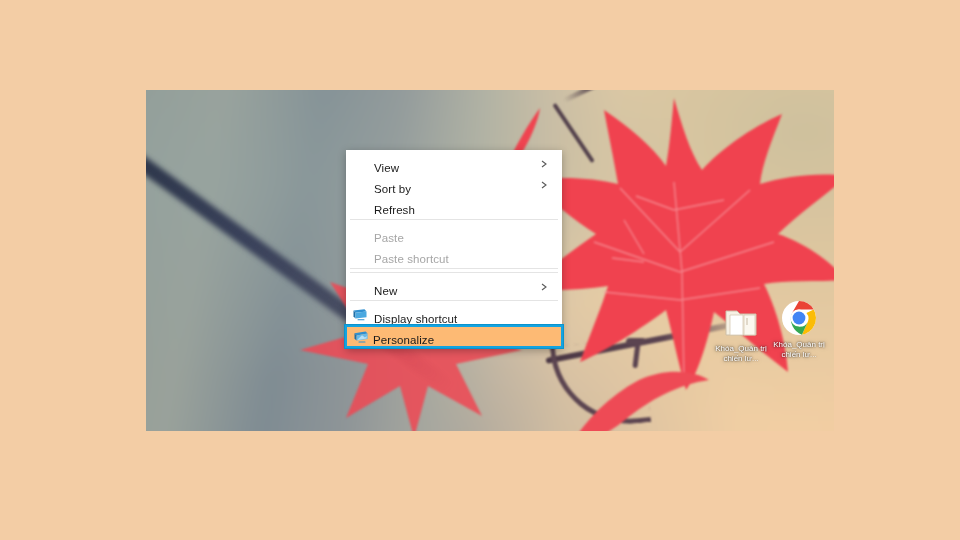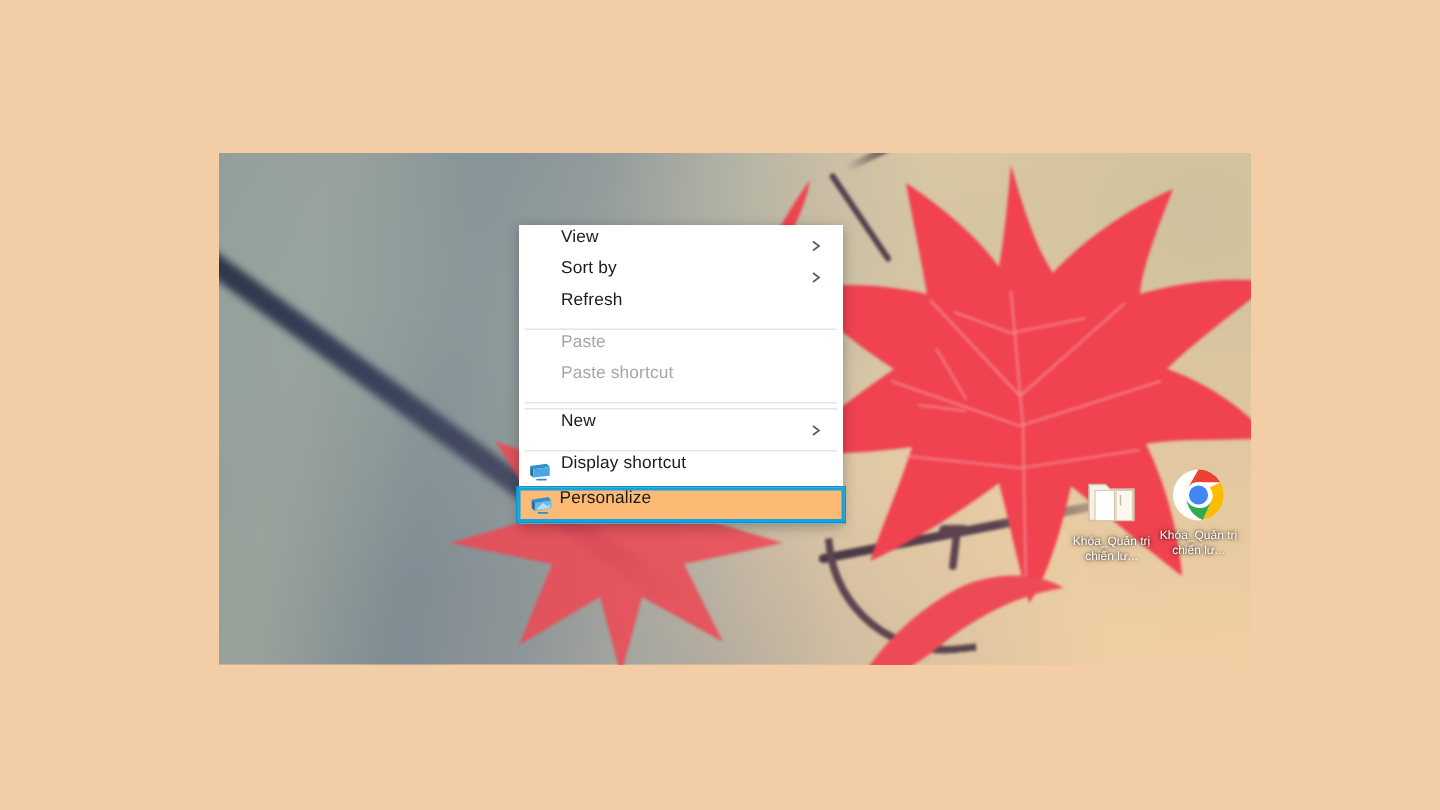--- a/index.html
+++ b/index.html
@@ -17,21 +17,21 @@
   #stage {
     position: relative;
     width: 960px;
     height: 540px;
   }
 
   
   #desktop {
     position: absolute;
     left: 146px;
-    top: 102px;
+    top: 90px;
     width: 688px;
     height: 341px;
     overflow: hidden;
     background: #e9c49d;
   }
 
   
   .wall-base {
     position: absolute;
     inset: 0;
@@ -184,21 +184,21 @@
     box-shadow: 0 2px 8px rgba(0,0,0,0.28);
     padding: 3px 0 1px 0;
     font-size: 11.5px;
     color: #1a1a1a;
     box-sizing: border-box;
   }
   .menu-item {
     position: relative;
     height: 21px;
     display: flex;
-    align-items: flex-start;
+    align-items: flex-end;
     padding-left: 28px;
     padding-right: 2px;
     white-space: nowrap;
     box-sizing: border-box;
   }
   .menu-item .mi-label {
     line-height: 1;
     letter-spacing: 0.1px;
   }
   .menu-item.disabled .mi-label {

